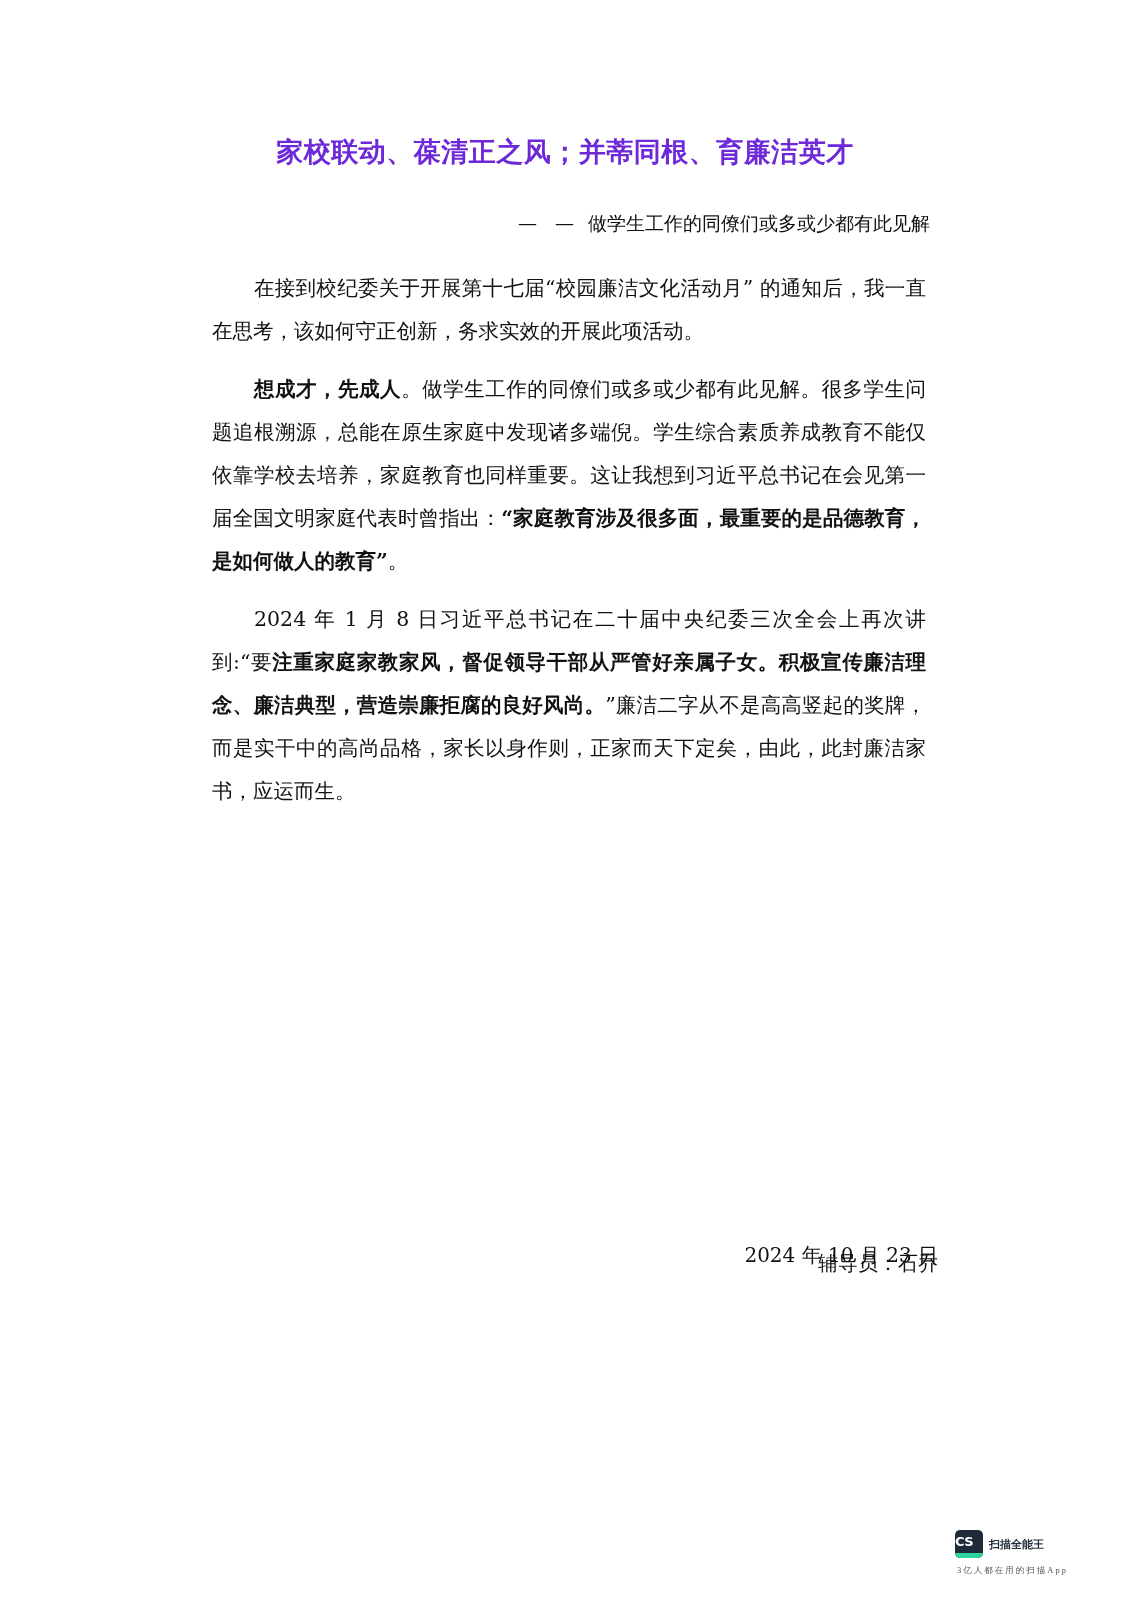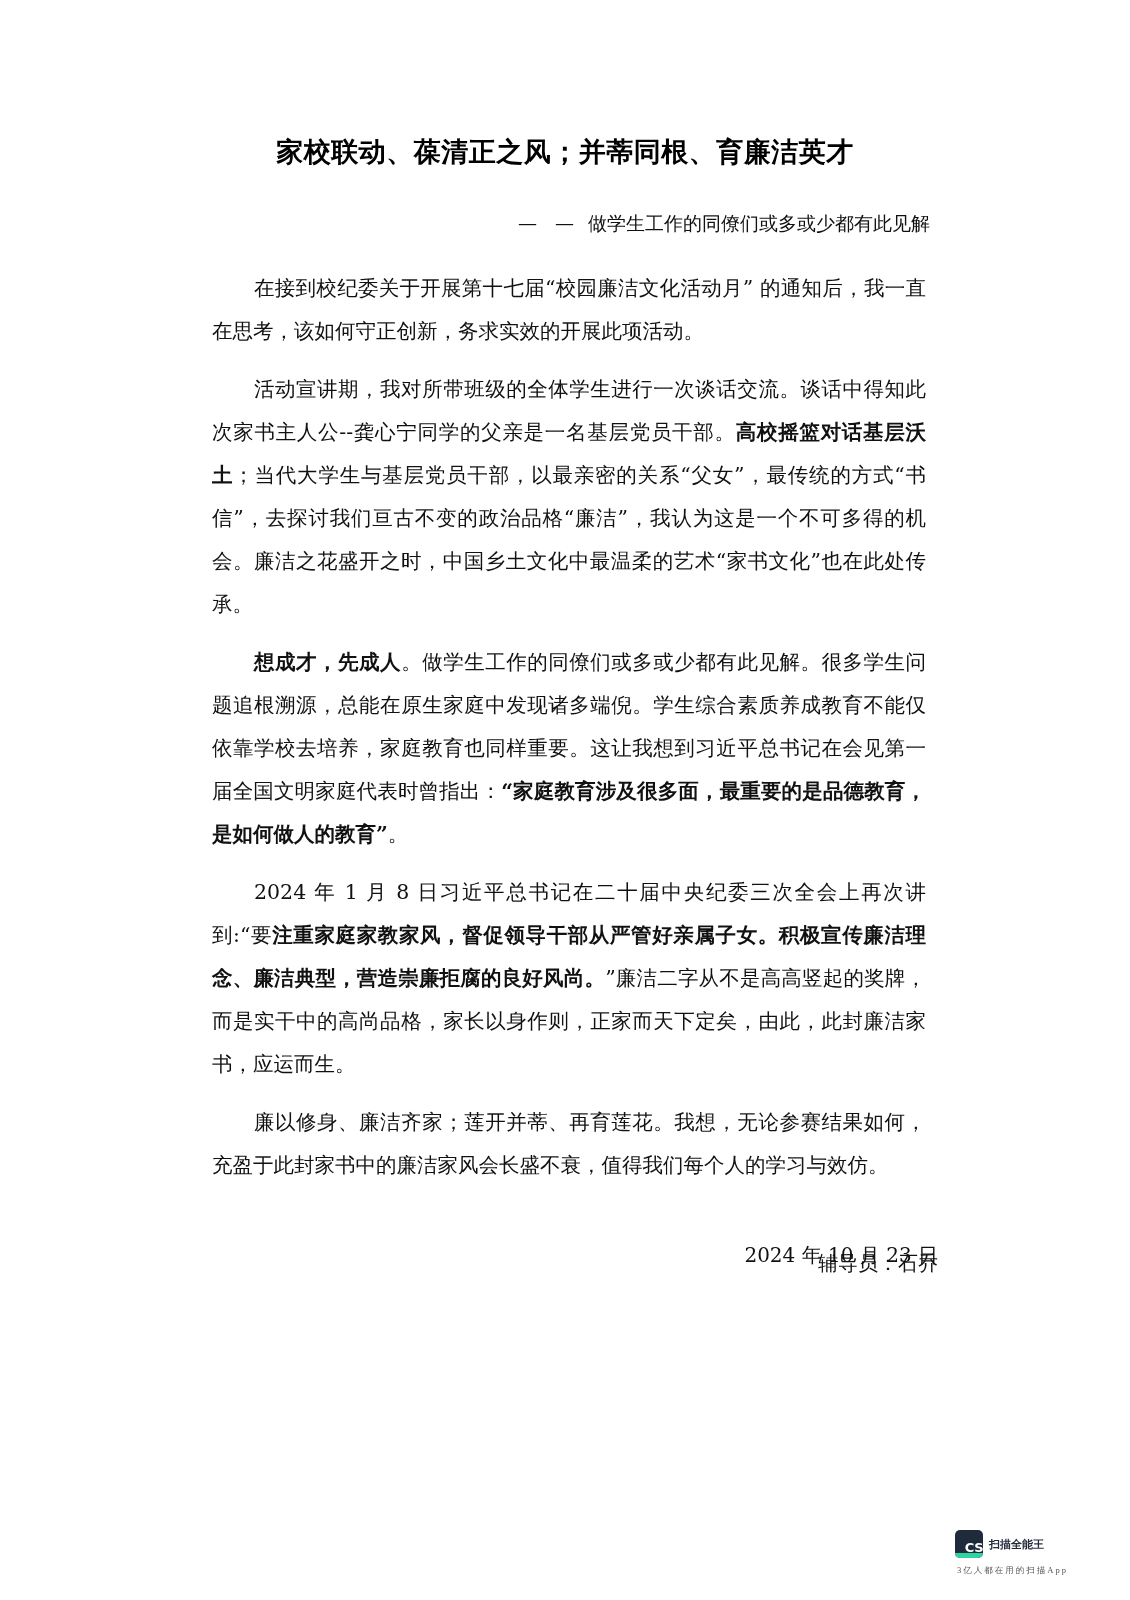--- a/index.html
+++ b/index.html
@@ -23,21 +23,21 @@
     }
     .title {
       position: absolute;
       left: 0; width: 1130px;
       top: 134px;
       text-align: center;
       font-size: 27px;
       line-height: 36px;
       font-weight: bold;
       letter-spacing: 0.5px;
-      color: #000000;
+      color: #6d28d9;
     }
     .subtitle {
       position: absolute;
       right: 200px;
       top: 208px;
       font-size: 19px;
       line-height: 30px;
       white-space: nowrap;
       color: #111;
     }
@@ -90,28 +90,27 @@
     .wm-logo .strip {
       position: absolute;
       left: 0; bottom: 0;
       width: 100%; height: 5px;
       background: #2fd3a0;
     }
     .wm-logo .cs {
       position: absolute;
       left: 0; top: 3px;
       width: 100%;
-      text-align: right;
+      text-align: left;
       color: #ffffff;
       font-family: "DejaVu Sans", sans-serif;
       font-weight: bold;
       font-size: 13px;
       line-height: 18px;
       letter-spacing: -0.5px;
-      margin-top: 6px;
     }
     .wm-name {
       position: absolute;
       left: 34px; top: 2px;
       font-family: Liberation Serif, serif;
       font-weight: bold;
       font-size: 11px;
       line-height: 24px;
       color: #1f2a3a;
       white-space: nowrap;
@@ -136,30 +135,24 @@
 
   <div class="subtitle">
     <span class="dash">— —</span><span>做学生工作的同僚们或多或少都有此见解</span>
   </div>
 
   <div class="body-text">
     <p>
       <span>在接到校纪委关于开展第十七届“校园廉洁文化活动月” 的通知后，我一直在思考，该如何守正创新，务求实效的开展此项活动。</span>
     </p>
     <p>
-      <span>活动宣讲期，我对所带班级的全体学生进行一次谈话交流。谈话中得知此次家书主人公--龚心宁同学的父亲是一名基层党员干部。</span><b>高校摇篮对话基层沃土</b><span>；当代大学生与基层党员干部，以最亲密的关系“父女”，最传统的方式“书信”，去探讨我们亘古不变的政治品格“廉洁”，我认为这是一个不可多得的机会。廉洁之花盛开之时，中国乡土文化中最温柔的艺术“家书文化”也在此处传承。</span>
-    </p>
-    <p>
       <b>想成才，先成人</b><span>。做学生工作的同僚们或多或少都有此见解。很多学生问题追根溯源，总能在原生家庭中发现诸多端倪。学生综合素质养成教育不能仅依靠学校去培养，家庭教育也同样重要。这让我想到习近平总书记在会见第一届全国文明家庭代表时曾指出：</span><b>“家庭教育涉及很多面，最重要的是品德教育，是如何做人的教育”</b><span>。</span>
     </p>
     <p>
       <span>2024 年 1 月 8 日习近平总书记在二十届中央纪委三次全会上再次讲到:“要</span><b>注重家庭家教家风，督促领导干部从严管好亲属子女。积极宣传廉洁理念、廉洁典型，营造崇廉拒腐的良好风尚。</b><span>”廉洁二字从不是高高竖起的奖牌，而是实干中的高尚品格，家长以身作则，正家而天下定矣，由此，此封廉洁家书，应运而生。</span>
-    </p>
-    <p>
-      <span>廉以修身、廉洁齐家；莲开并蒂、再育莲花。我想，无论参赛结果如何，充盈于此封家书中的廉洁家风会长盛不衰，值得我们每个人的学习与效仿。</span>
     </p>
   </div>
 
   <div class="sign name">辅导员：石乔</div>
   <div class="sign date">2024 年 10 月 23 日</div>
 
   <div class="watermark">
     <div class="wm-logo">
       <div class="cs">CS</div>
       <div class="strip"></div>

